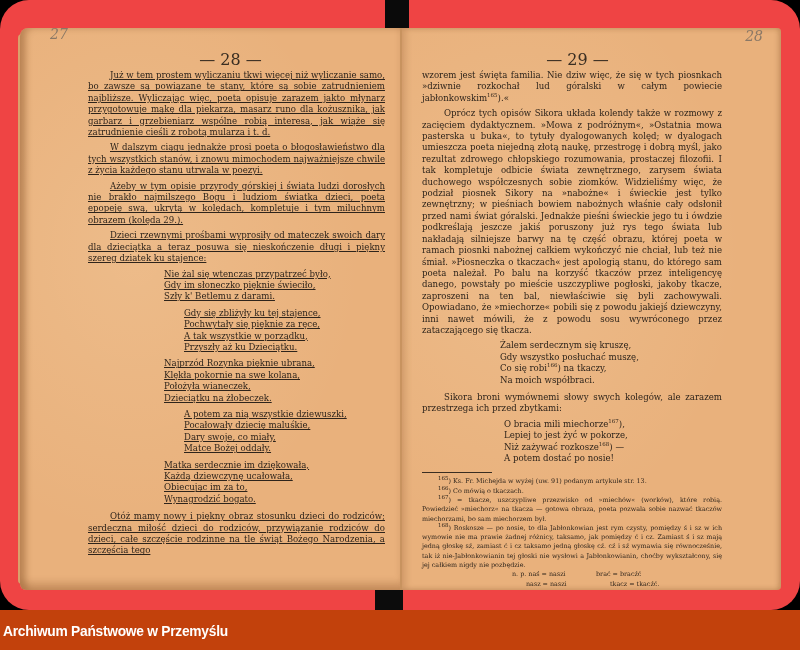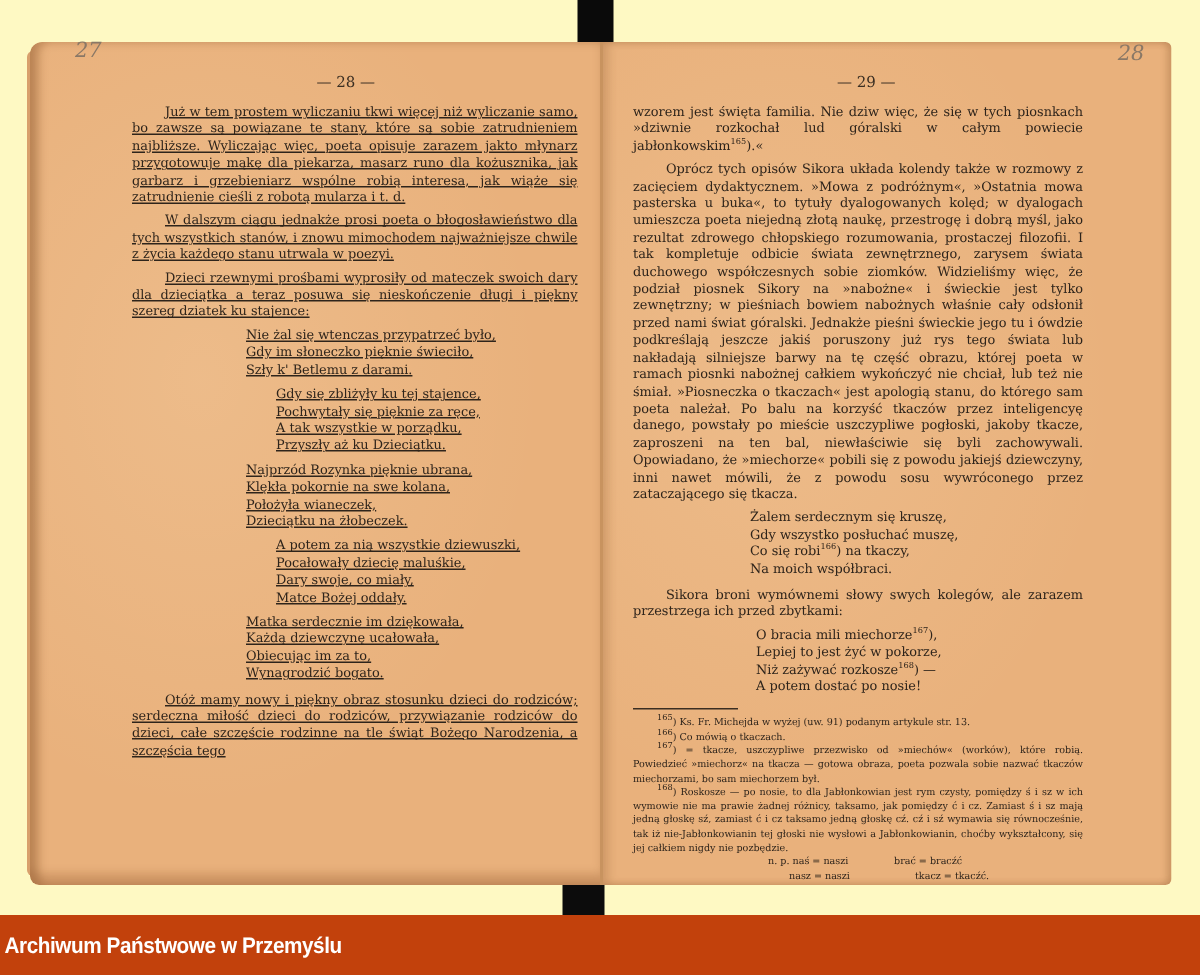--- a/index.html
+++ b/index.html
@@ -1,31 +1,31 @@
 <!DOCTYPE html>
 <html><head>
 <meta charset="utf-8">
 <style>
   html, body { margin:0; padding:0; }
   body { width:800px; height:650px; background:#000; overflow:hidden; position:relative; font-family:"DejaVu Serif", serif; }
-  .viewer { position:absolute; left:0; top:0; width:800px; height:610px; background:#fef9c3; }
+  .viewer { position:absolute; left:0; top:0; width:800px; height:610px; background:#ef4444;border-radius:29px; }
   .spine-top { position:absolute; left:385px; top:0; width:24px; height:36px; background:#0a0a0a; }
   .spine-bottom { position:absolute; left:375px; top:585px; width:28px; height:25px; background:#0c0c0c; }
   .book { position:absolute; left:20px; top:28px; width:762px; height:564px; }
   .page { position:absolute; top:0; height:562px; background:#e9b17c;
           background-image: radial-gradient(ellipse at 30% 40%, rgba(255,235,200,0.18), rgba(0,0,0,0) 60%);
           color:#2e241b; }
   .page.left { left:0; width:381px; border-radius:8px 0 0 6px;
                box-shadow: inset 6px 0 6px rgba(120,70,30,0.35), inset 0 -8px 6px rgba(140,80,40,0.25); }
   .page.right { left:382px; width:379px; border-radius:0 4px 4px 0;
                box-shadow: inset 4px 0 6px rgba(120,70,30,0.2), inset -3px 0 4px rgba(120,70,30,0.25); }
   .gutter { position:absolute; left:380px; top:0; width:3px; height:562px; background:#c8935f; }
   .left-edge { position:absolute; left:-2px; top:6px; width:6px; height:550px; background:#d8a06c; border-radius:4px 0 0 4px; }
   .handwritten { position:absolute; font-family:"DejaVu Serif", serif; font-style:italic; font-size:14px; color:#8a7866; }
-  .page-num { position:absolute; font-size:10px; color:#3a2e22; text-align:center; width:100%; }
+  .page-num { position:absolute; font-size:16px; color:#3a2e22; text-align:center; width:100%; }
   .text-block { position:absolute; font-size:8.6px; line-height:11.4px; text-align:justify; }
   .text-block p { margin:0 0 4px 0; text-indent:22px; }
   .text-block p.noindent { text-indent:0; }
   .verse { margin:4px 0 6px 0; }
   .verse .stanza { margin-bottom:5px; }
   .verse .line { white-space:nowrap; line-height:11.4px; }
   .fn-rule { width:70px; height:1px; background:#3a2e22; margin:8px 0 4px 0; }
   .footnotes { font-size:6.4px; line-height:9.3px; }
   .footnotes .fn { text-indent:16px; text-align:justify; }
   .footnotes .ex { display:flex; margin-left:90px; gap:14px; }
@@ -44,20 +44,21 @@
   <div class="book">
     <div class="left-edge"></div>
 
     <div class="page left">
       <div class="handwritten" style="left:30px; top:-2px;">27</div>
       <div class="page-num" style="left:20px; top:22px;">— 28 —</div>
 
       <div class="text-block" style="left:68px; top:42px; width:297px;text-decoration:underline;">
         <p>Już w tem prostem wyliczaniu tkwi więcej niż wyliczanie samo, bo zawsze są powiązane te stany, które są sobie zatrudnieniem najbliższe. Wyliczając więc, poeta opisuje zarazem jakto młynarz przygotowuje mąkę dla piekarza, masarz runo dla kożusznika, jak garbarz i grzebieniarz wspólne robią interesa, jak wiąże się zatrudnienie cieśli z robotą mularza i t. d.</p>
         <p>W dalszym ciągu jednakże prosi poeta o błogosławieństwo dla tych wszystkich stanów, i znowu mimochodem najważniejsze chwile z życia każdego stanu utrwala w poezyi.</p>
+        <p>Ażeby w tym opisie przyrody górskiej i świata ludzi dorosłych nie brakło najmilszego Bogu i ludziom światka dzieci, poeta epopeję swą, ukrytą w kolędach, kompletuje i tym miluchnym obrazem (kolęda 29.).</p>
         <p>Dzieci rzewnymi prośbami wyprosiły od mateczek swoich dary dla dzieciątka a teraz posuwa się nieskończenie długi i piękny szereg dziatek ku stajence:</p>
 
         <div class="verse" style="margin-left:76px;">
           <div class="stanza">
             <div class="line">Nie żal się wtenczas przypatrzeć było,</div>
             <div class="line">Gdy im słoneczko pięknie świeciło,</div>
             <div class="line">Szły k' Betlemu z darami.</div>
           </div>
           <div class="stanza" style="margin-left:20px;">
             <div class="line">Gdy się zbliżyły ku tej stajence,</div>

